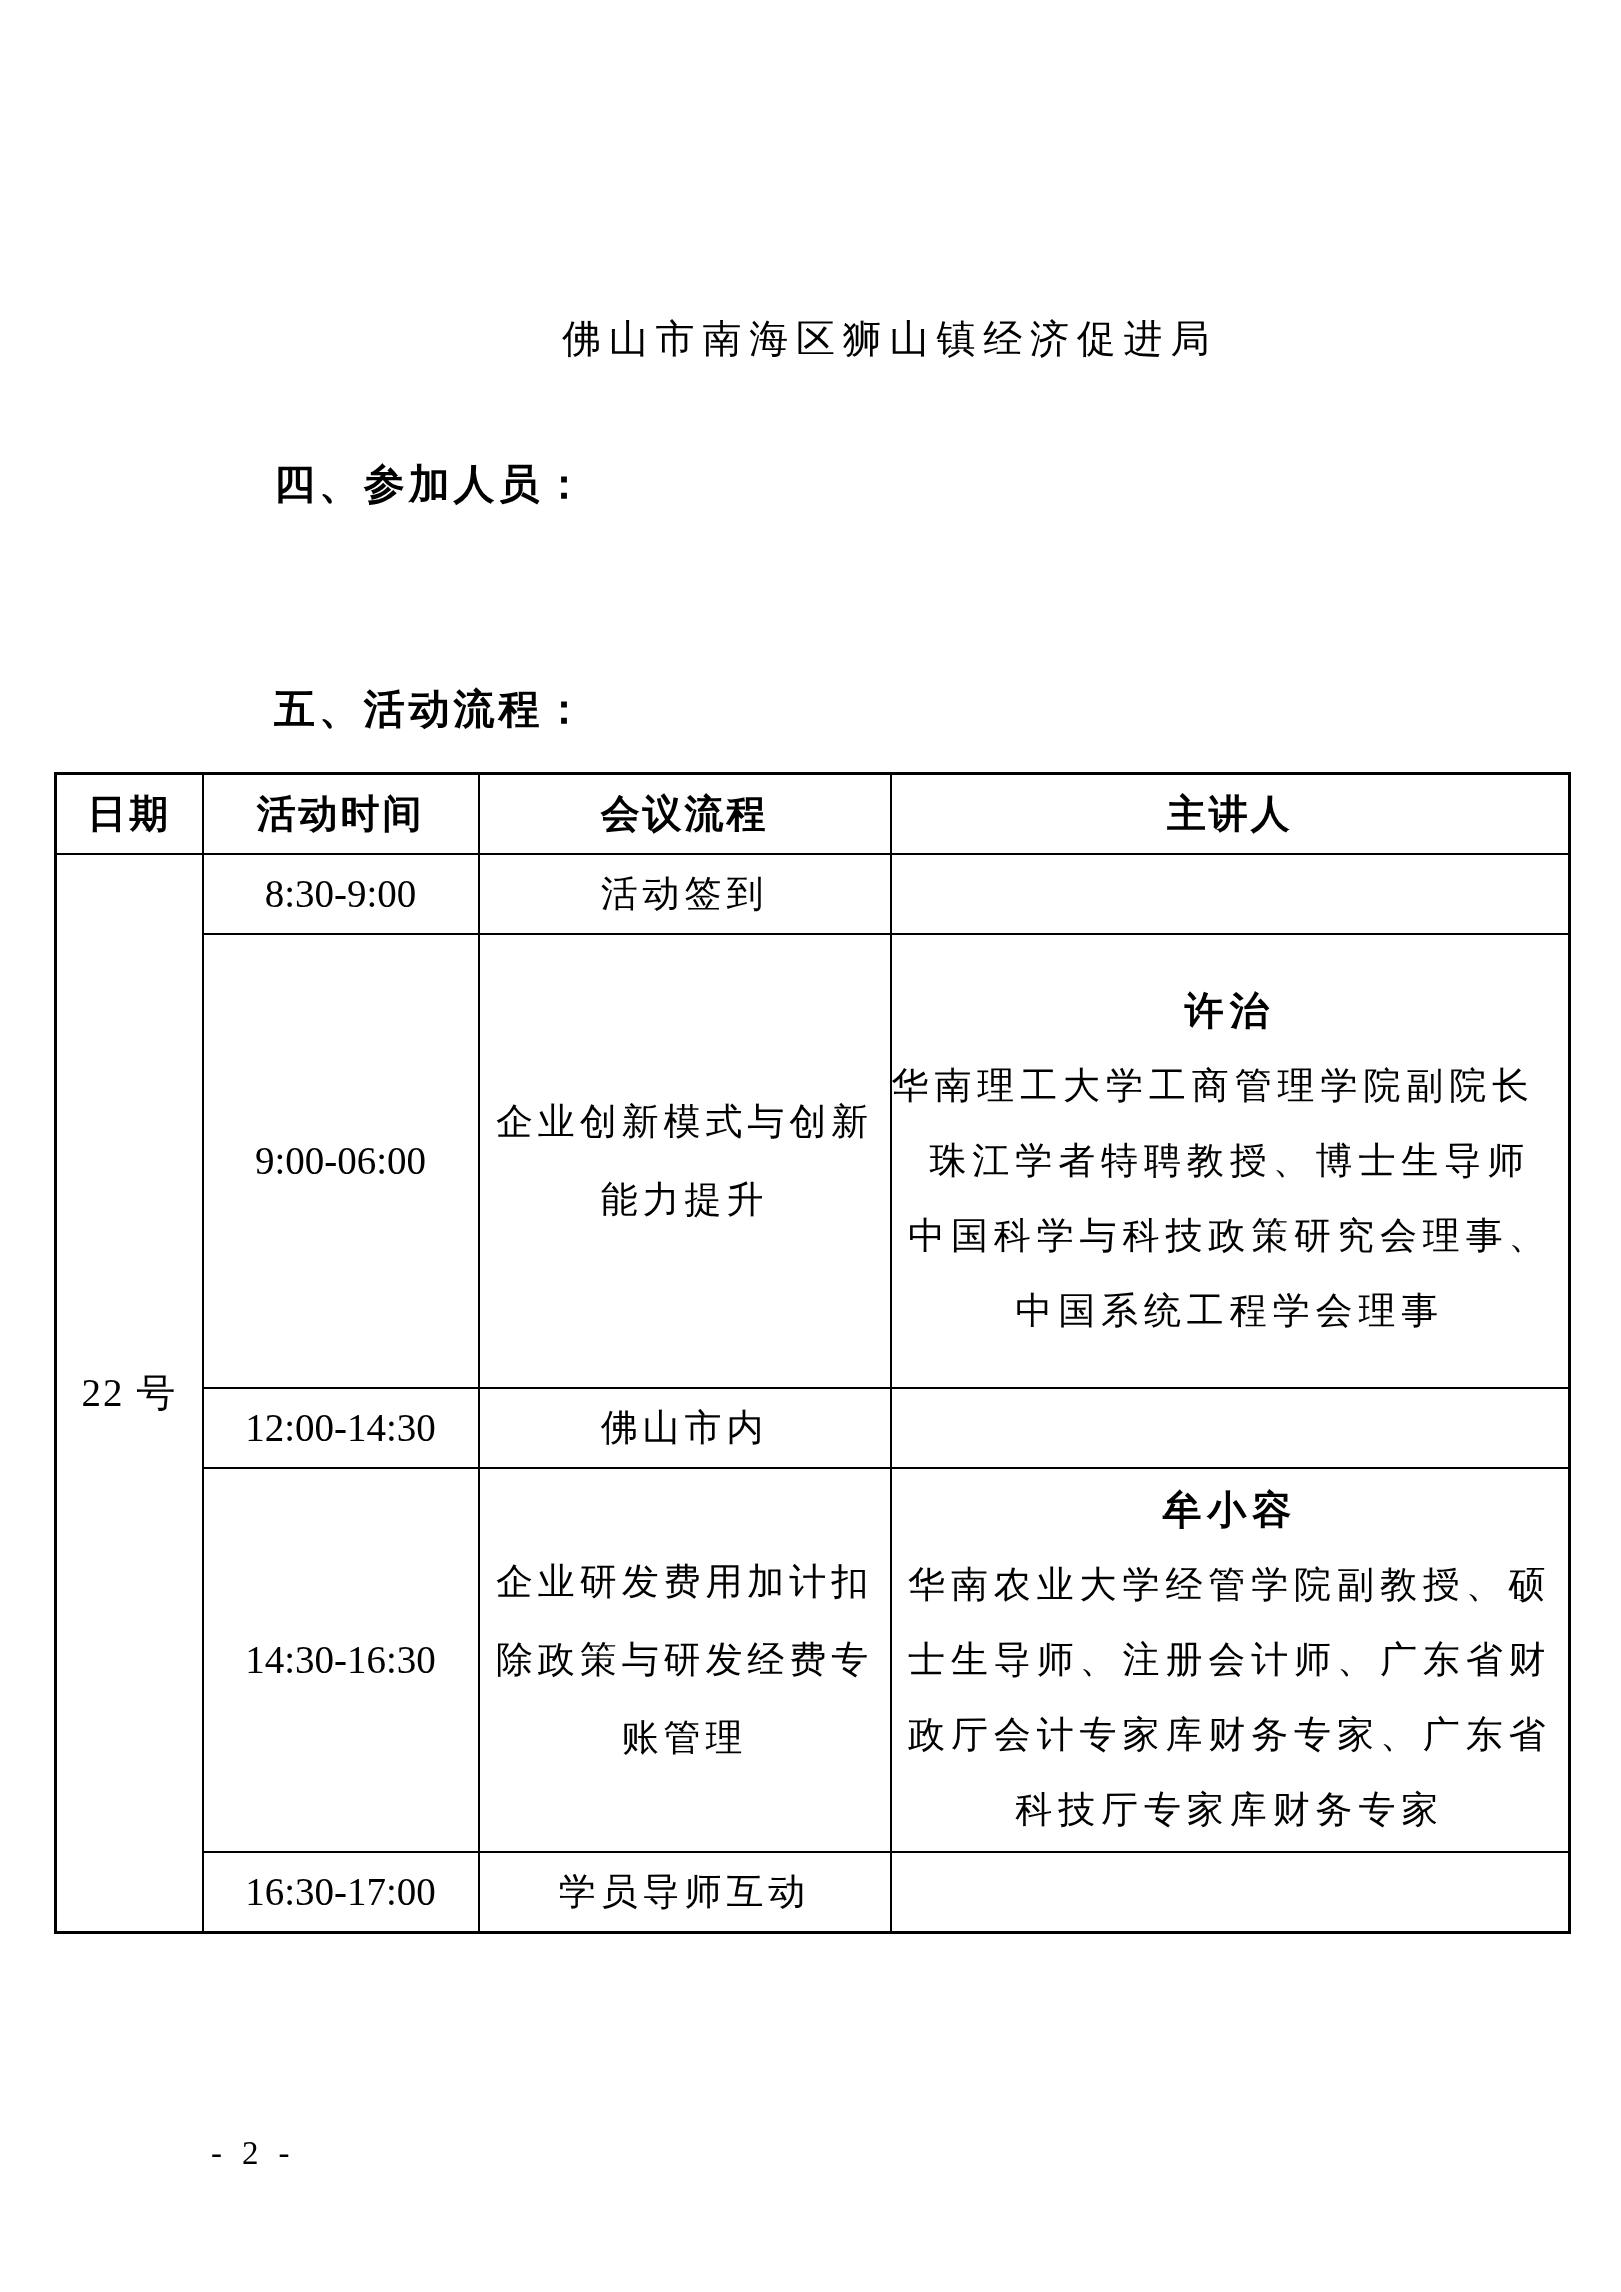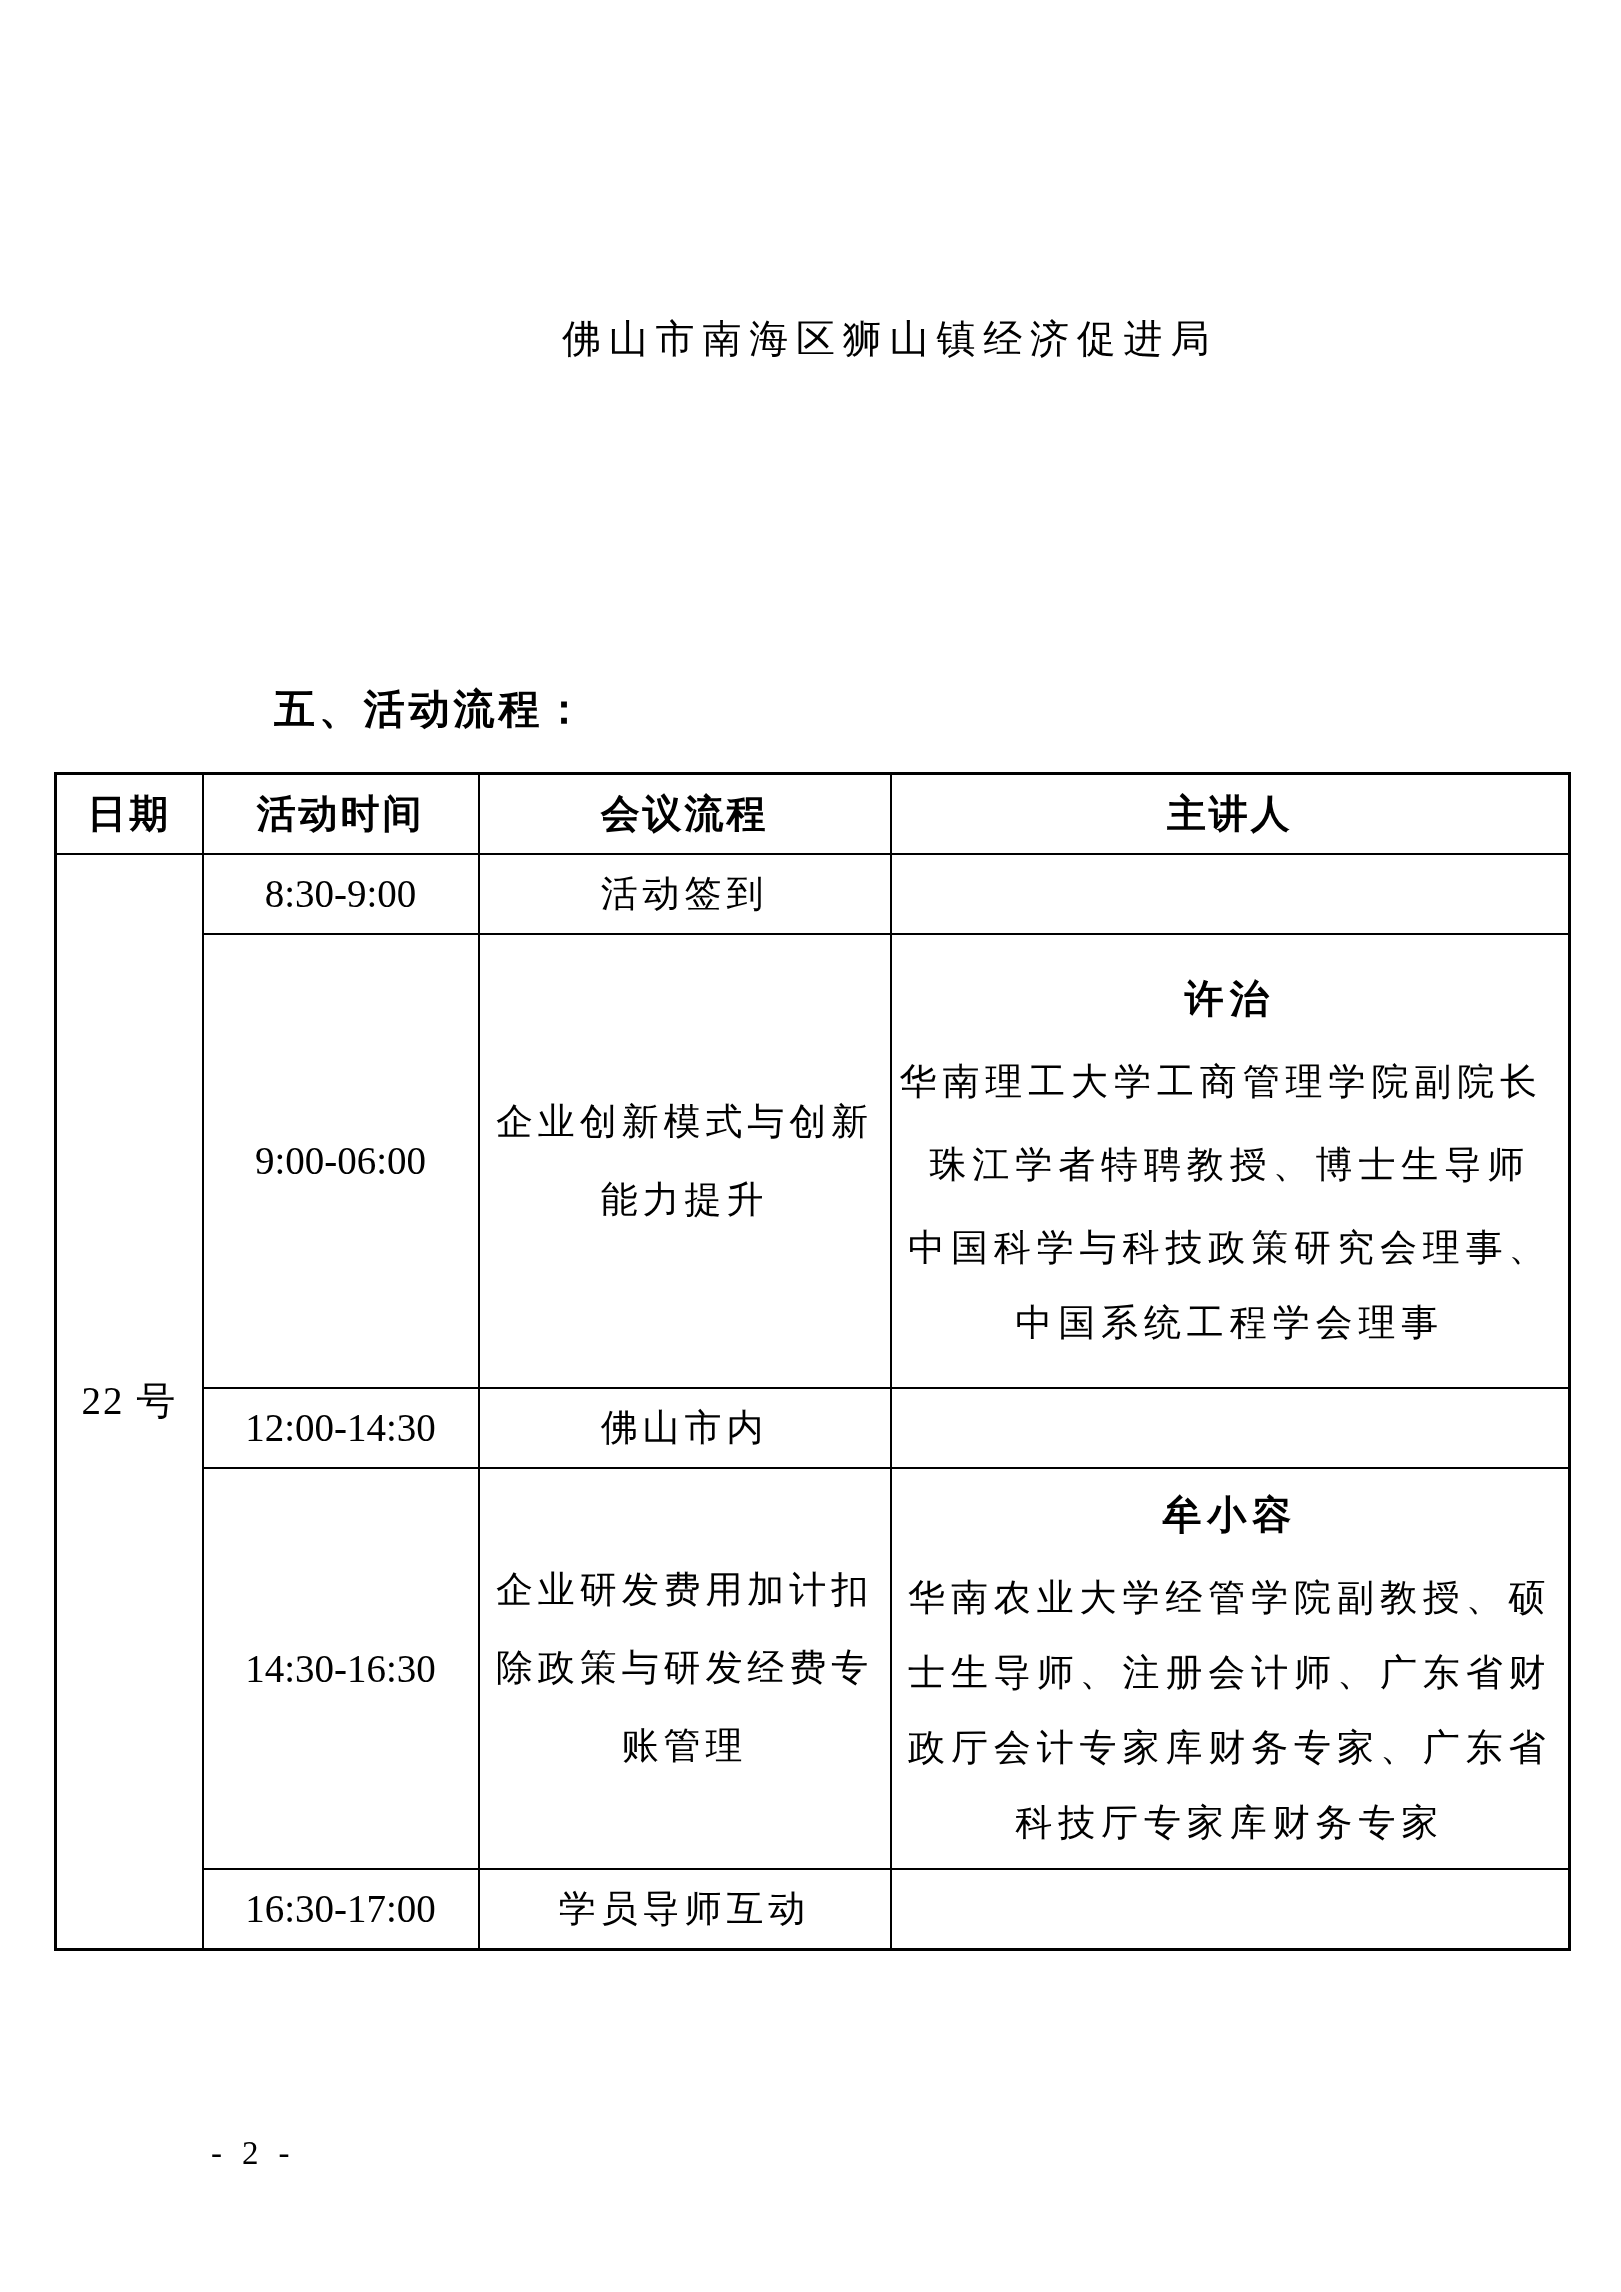--- a/index.html
+++ b/index.html
@@ -93,21 +93,21 @@
     letter-spacing:4.9px;
     line-height:78px;
     padding:0 24.5px;
   }
   td.speaker-cell{
     font-size:37px;
     letter-spacing:5.9px;
     line-height:75px;
     padding:2px 13.7px;
   }
-  td.speaker-cell p{margin:8px;}
+  td.speaker-cell p{margin:0;}
   .sp-name{
     font-family:"Liberation Sans", sans-serif;
     font-weight:bold;
     font-size:39px;
     text-align:center;
   }
   .sp-desc{font-size:37px;}
   .sp-desc.left{text-align:left;}
   .sp-desc.center{text-align:center;}
 
@@ -119,20 +119,21 @@
     white-space:nowrap;
   }
 </style>
 </head>
 <body>
 
 <div class="page">
 
   <div class="sig-line sig-1">佛山市南海区狮山镇经济促进局</div>
 
+  <div class="heading h-sec4">四、参加人员：</div>
 
 
   <div class="heading h-sec5">五、活动流程：</div>
 
   <table class="schedule">
     <colgroup>
       <col class="c-date">
         <col class="c-time">
         <col class="c-agenda">
         <col class="c-speaker">

